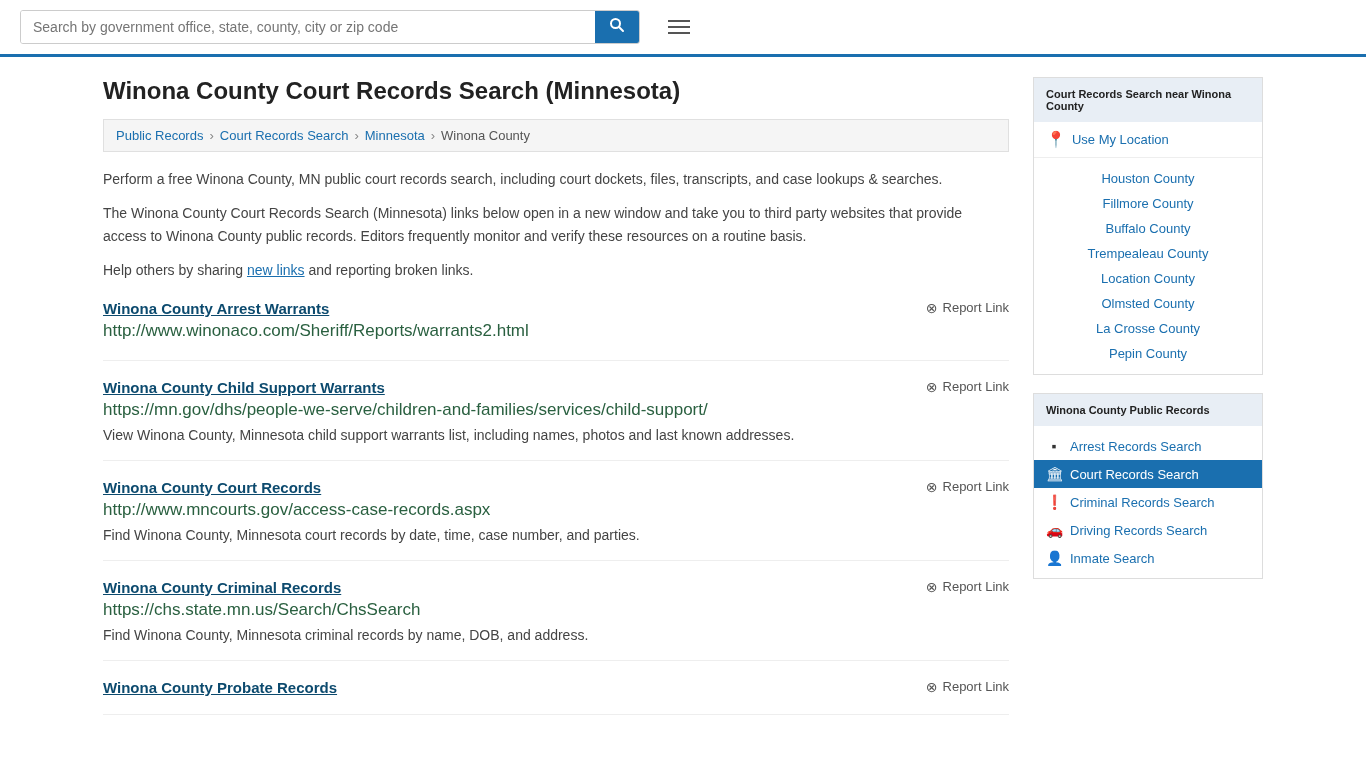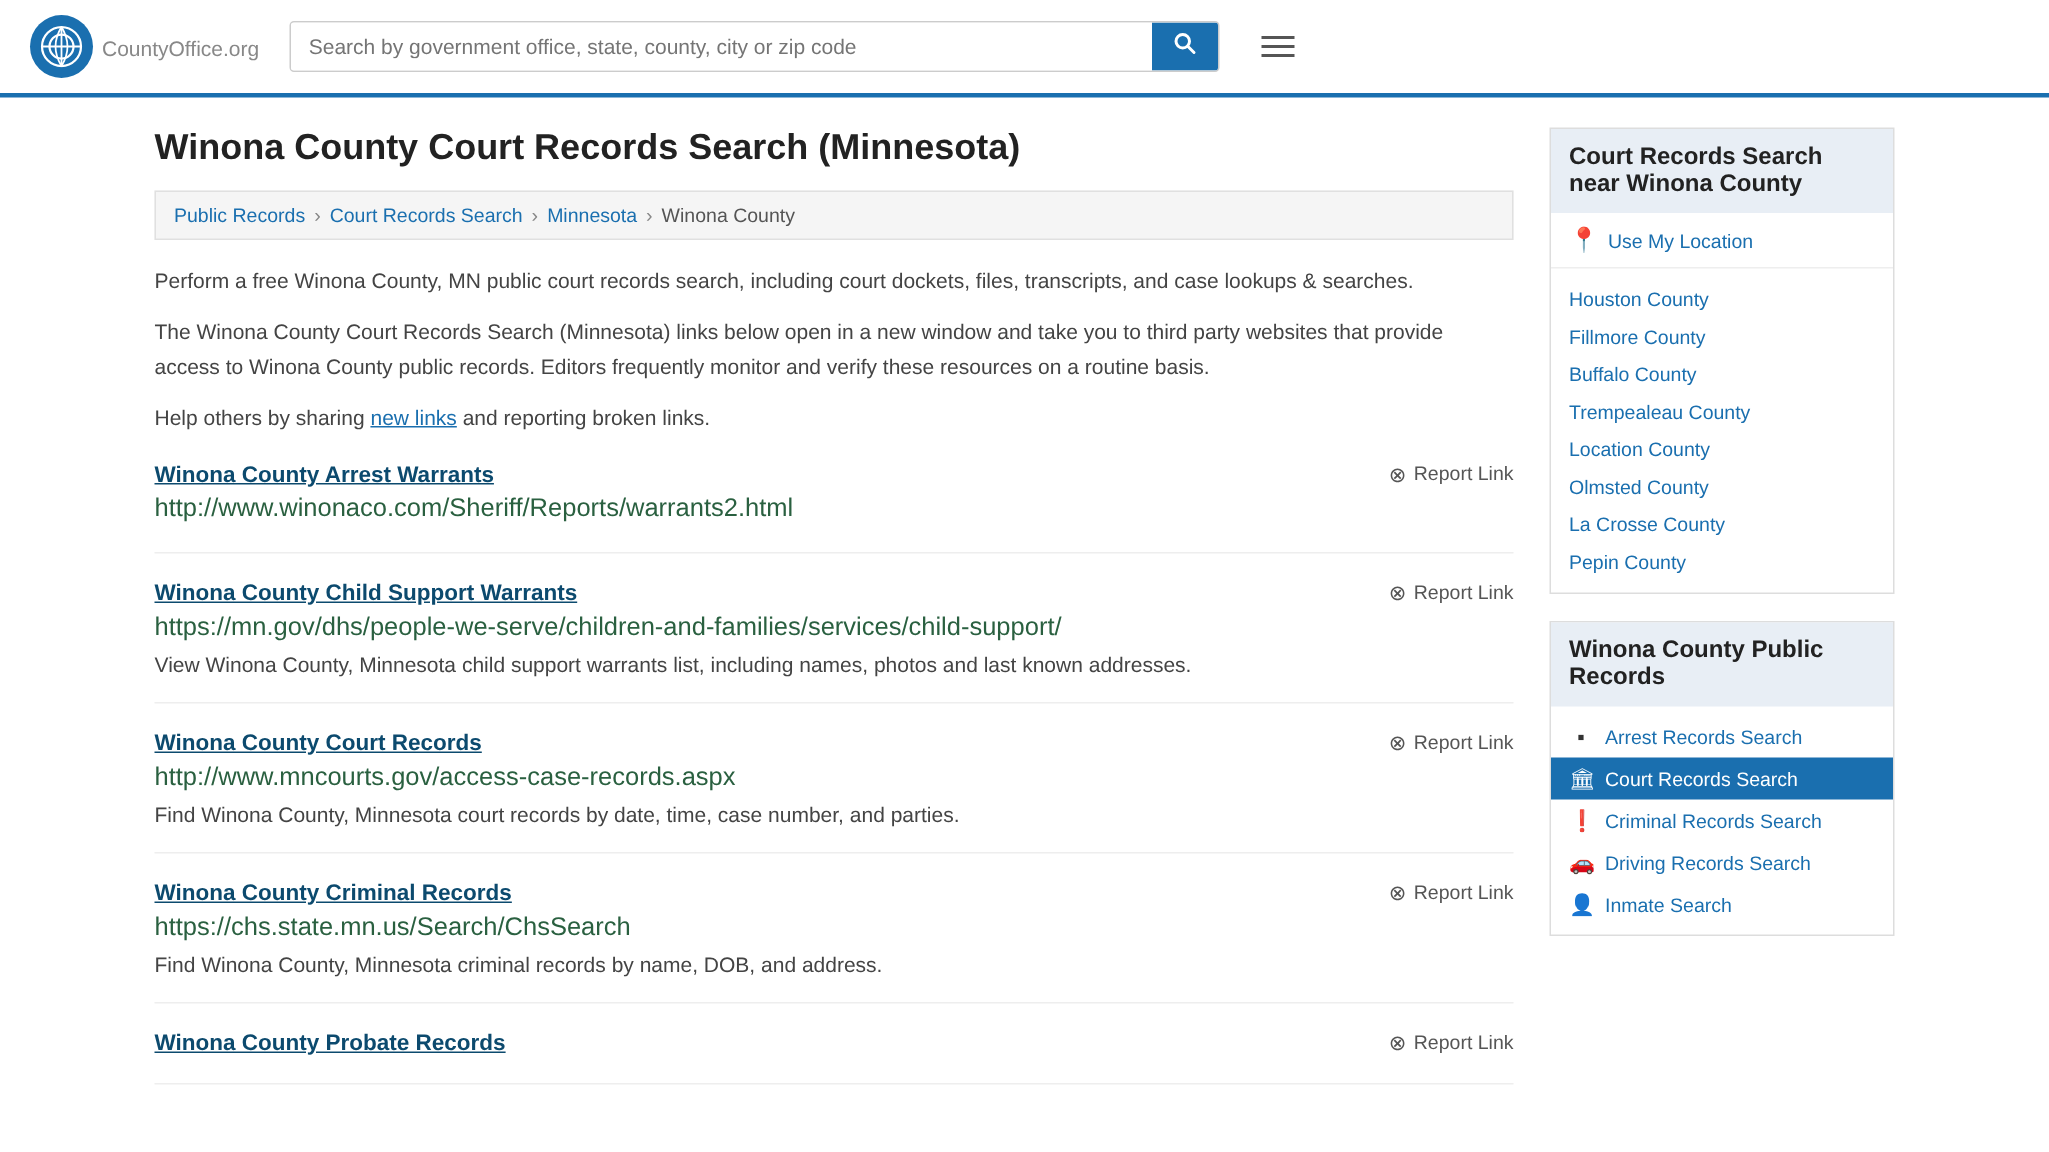--- a/index.html
+++ b/index.html
@@ -162,32 +162,33 @@
     .record-desc {
       font-size: 14px;
       color: #444;
       line-height: 1.5;
     }
 
     
     .sidebar-section-title {
       background: #e8eef5;
       padding: 10px 12px;
-      font-size: 16px;
+      font-size: 11px;
       font-weight: bold;
       color: #222;
       margin-bottom: 0;
     }
     .sidebar-section {
       border: 1px solid #ddd;
       margin-bottom: 18px;
     }
     .sidebar-list {
       list-style: none;
       padding: 8px 0;
+      text-align: center;
     }
     .sidebar-list li {
       padding: 5px 12px;
       font-size: 13px;
     }
     .sidebar-list li a {
       color: #1a6faf;
       text-decoration: none;
       cursor: pointer;
     }
@@ -221,35 +222,20 @@
     .sidebar-records-list li a {
       color: #1a6faf;
       text-decoration: none;
     }
     .rec-icon { font-size: 14px; width: 16px; text-align: center; }
   </style>
 </head>
 <body>
 
 <div id="header">
-  <div id="logo-area">
-    <div id="logo-circle">
-      <svg width="28" height="28" viewBox="0 0 28 28">
-        <circle cx="14" cy="14" r="13" fill="#1a6faf" stroke="white" stroke-width="1.5"></circle>
-        <circle cx="14" cy="14" r="8" fill="none" stroke="white" stroke-width="1.5"></circle>
-        <line x1="14" y1="1" x2="14" y2="27" stroke="white" stroke-width="1.2"></line>
-        <line x1="1" y1="14" x2="27" y2="14" stroke="white" stroke-width="1.2"></line>
-        <path d="M14,1 Q6,14 14,27" fill="none" stroke="white" stroke-width="1.2"></path>
-        <path d="M14,1 Q22,14 14,27" fill="none" stroke="white" stroke-width="1.2"></path>
-      </svg>
-    </div>
-    <div id="logo-text">
-      <span>CountyOffice</span><span style="color:#888;font-weight:normal;font-size:14px;">.org</span>
-    </div>
-  </div>
 
   <div id="search-area">
     <input id="search-input" type="text" placeholder="Search by government office, state, county, city or zip code" style="">
     <button id="search-btn">
       <svg width="16" height="16" viewBox="0 0 16 16" fill="white">
         <circle cx="6.5" cy="6.5" r="4.5" fill="none" stroke="white" stroke-width="2"></circle>
         <line x1="10" y1="10" x2="14" y2="14" stroke="white" stroke-width="2" stroke-linecap="round"></line>
       </svg>
     </button>
   </div>

